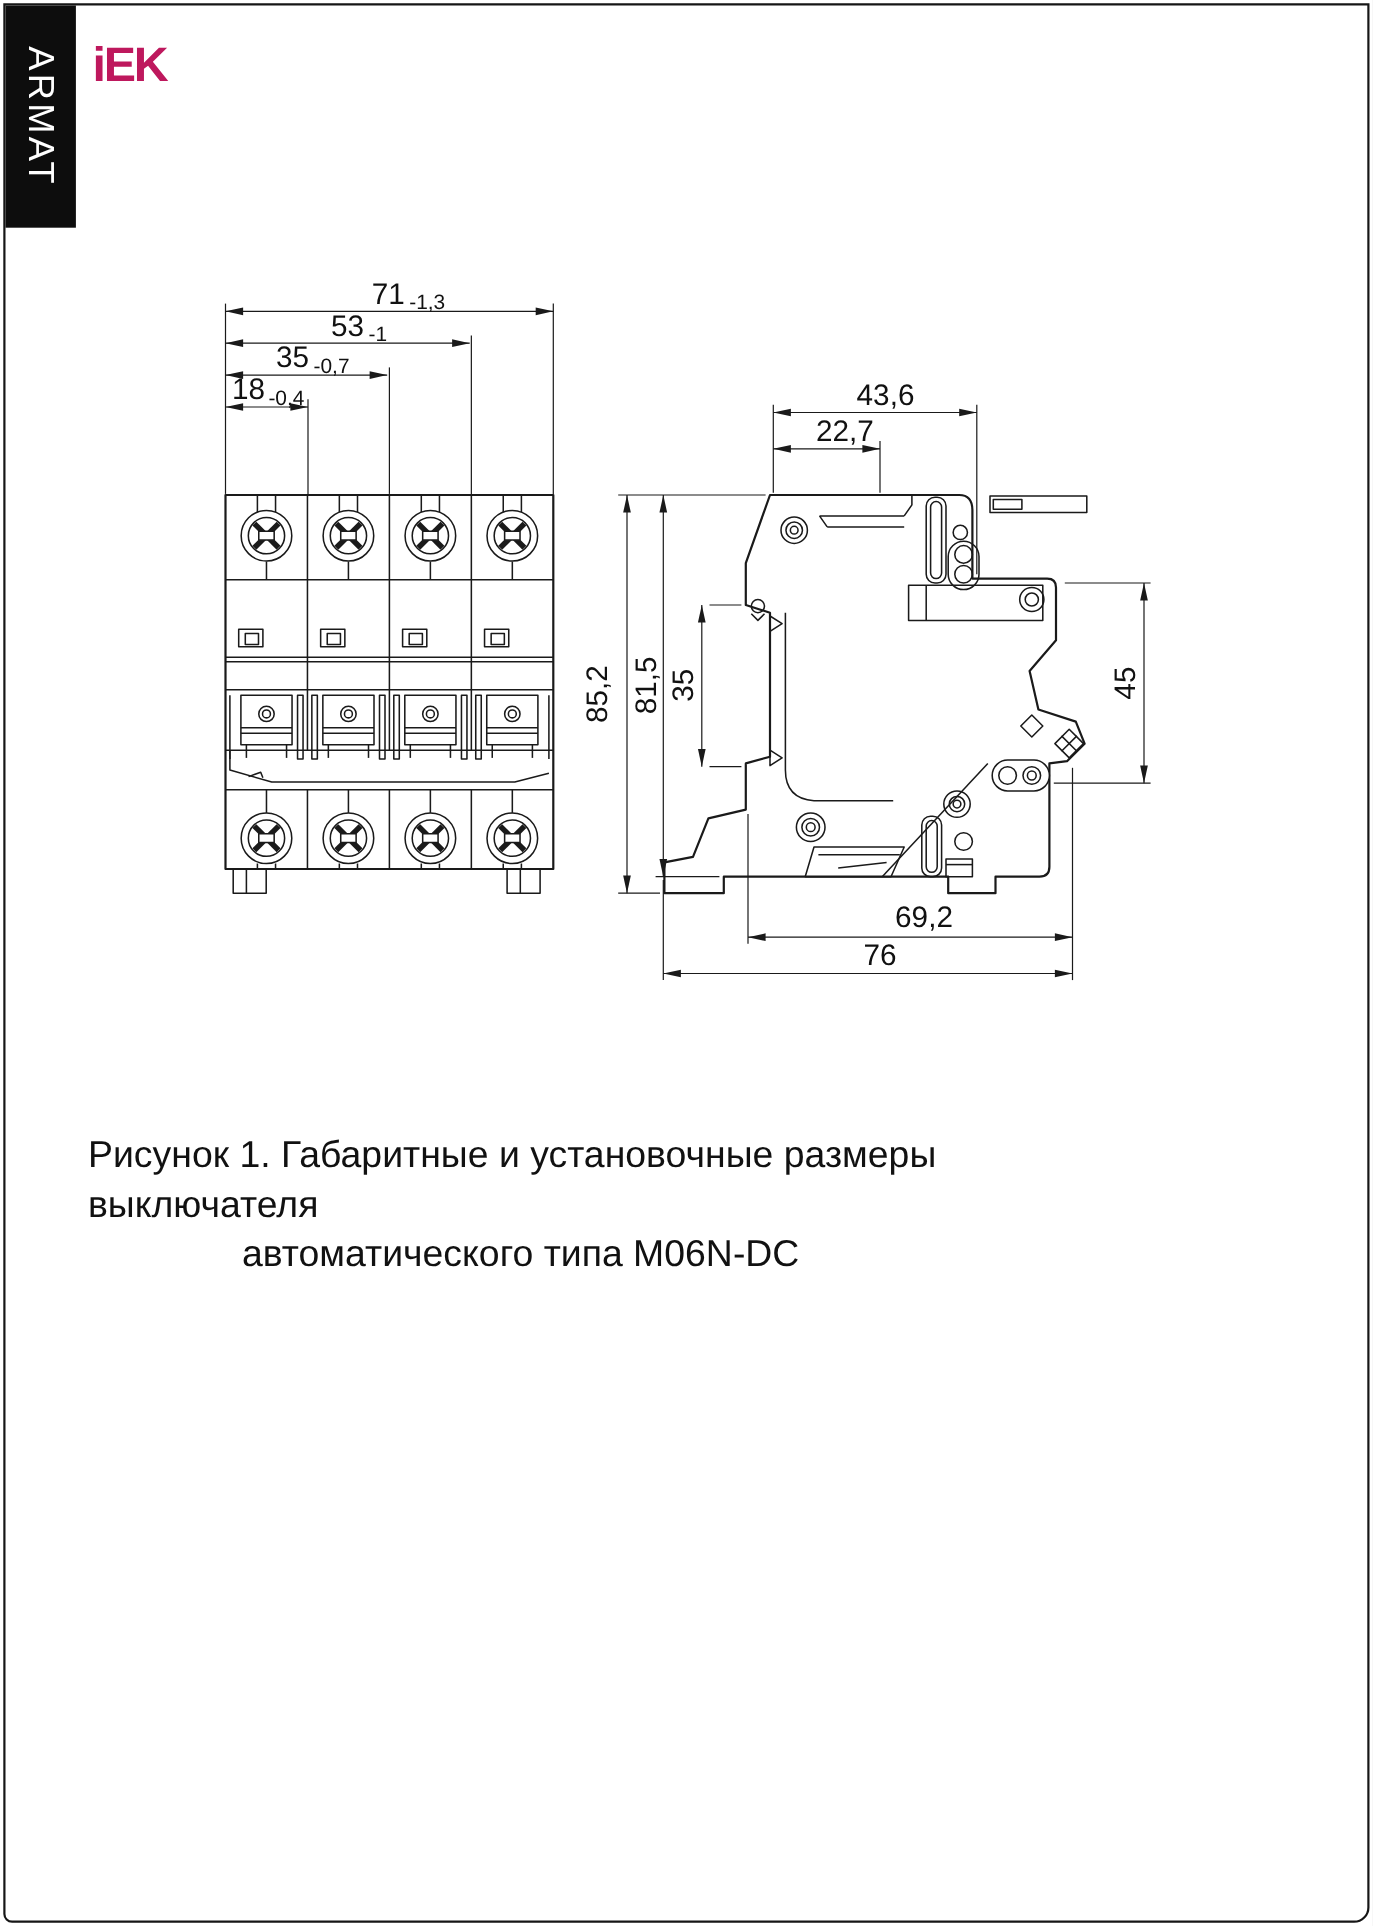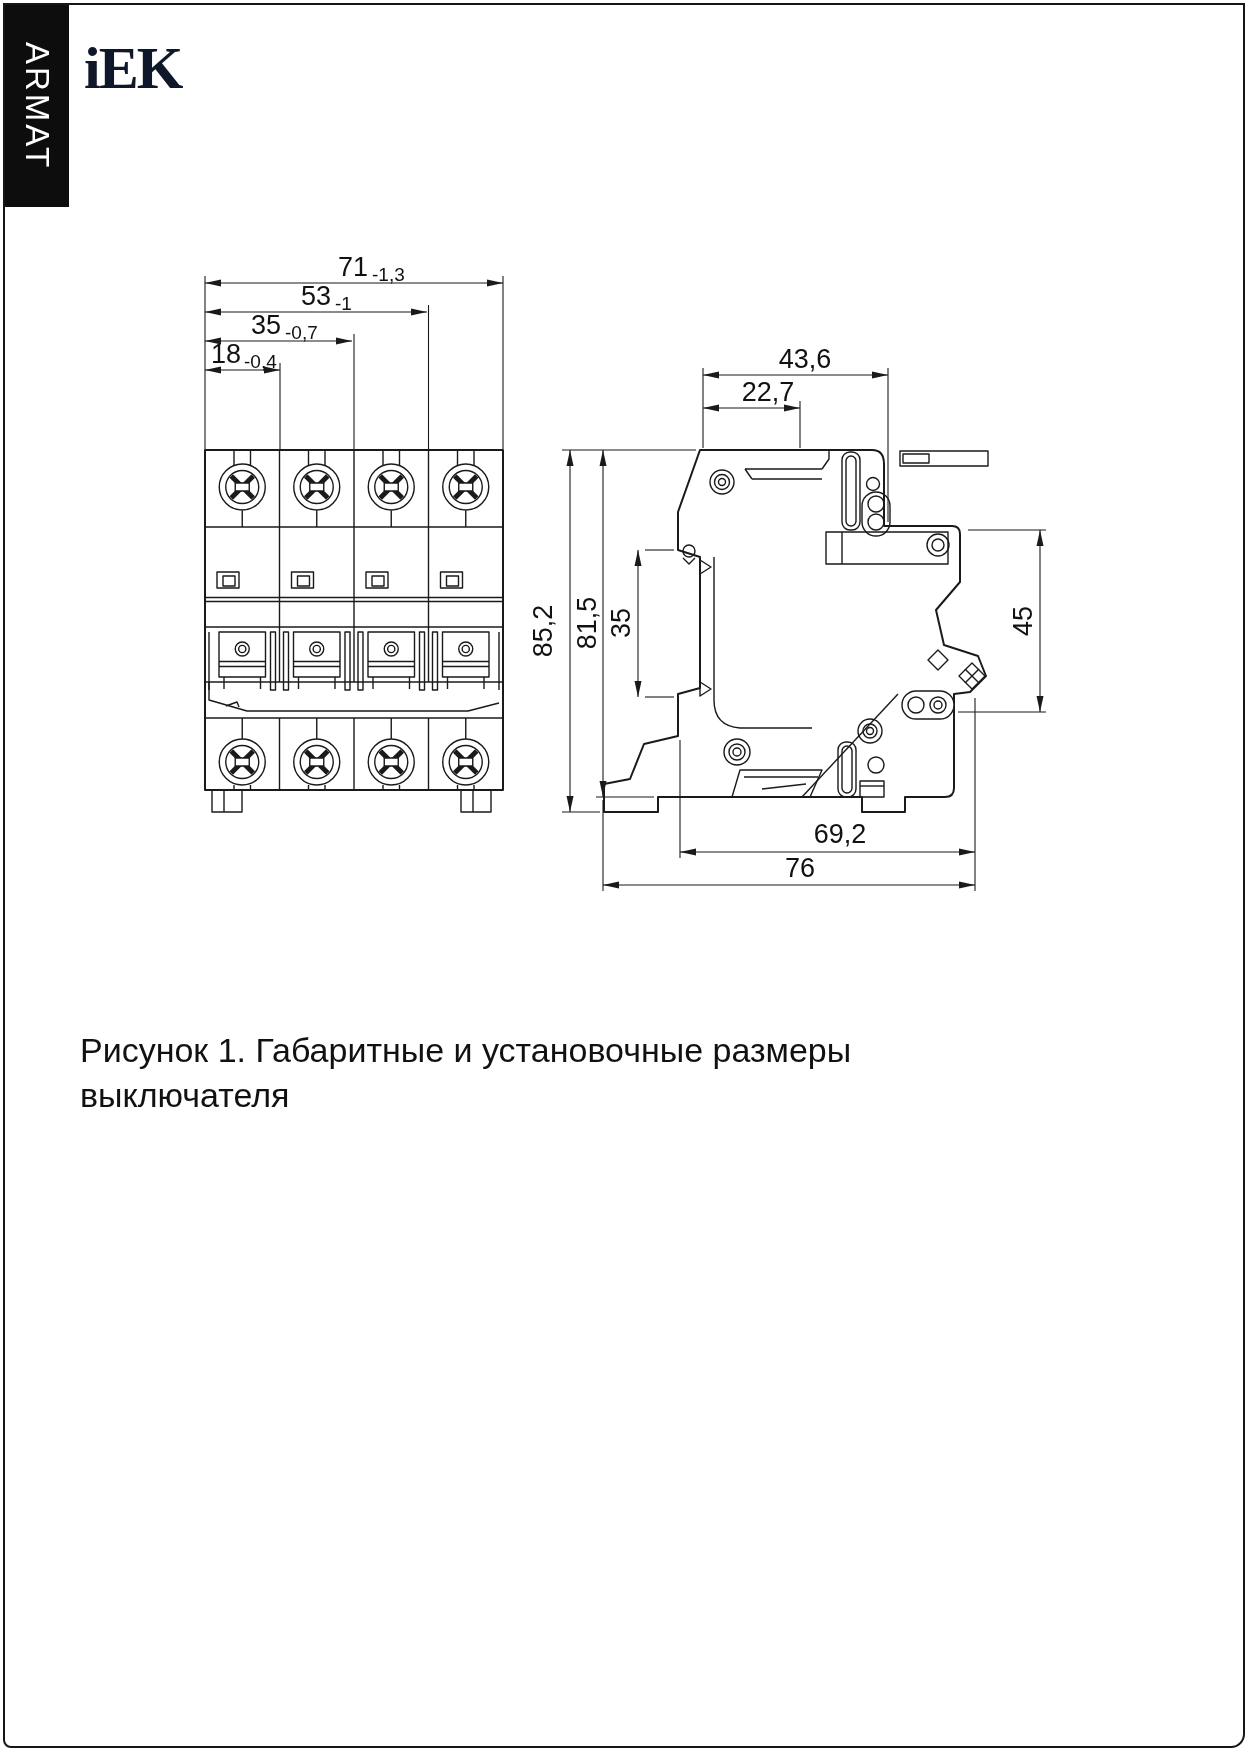--- a/index.html
+++ b/index.html
@@ -14,22 +14,22 @@
   .brand-bar{
     position:absolute;left:5px;top:5px;width:64px;height:202px;background:#0d0d0d;
     display:flex;align-items:center;justify-content:center;
   }
   .brand-bar span{
     writing-mode:vertical-rl;color:#ffffff;font-size:33px;letter-spacing:3px;
     font-family:"Liberation Sans",sans-serif;
   }
   .iek-logo{
     position:absolute;left:84px;top:38px;
-    font-family:Liberation Serif, serif;font-weight:bold;font-size:60px;
-    letter-spacing:-2px;color:#0f172a;line-height:1;
+    font-family:Liberation Sans, sans-serif;font-weight:bold;font-size:44px;
+    letter-spacing:-2px;color:#be185d;line-height:1;
   }
   svg.drawing{position:absolute;left:0;top:0;}
   .ol{fill:#ffffff;stroke:#1a1a1a;stroke-width:2;stroke-linejoin:round;}
   .dt{fill:none;stroke:#1a1a1a;stroke-width:1.4;stroke-linejoin:round;}
   .dtw{fill:#ffffff;stroke:#1a1a1a;stroke-width:1.4;stroke-linejoin:round;}
   .xarm{fill:none;stroke:#1a1a1a;stroke-width:5;}
   .dm{fill:none;stroke:#1a1a1a;stroke-width:1.1;}
   .ar{fill:#1a1a1a;stroke:none;}
   text.num{font-family:"Liberation Sans",sans-serif;font-size:27px;fill:#111;}
   text.tol{font-family:"Liberation Sans",sans-serif;font-size:19px;fill:#111;}
@@ -274,14 +274,15 @@
       <polygon class="ar" points="975,852 959,848.5 959,855.5"></polygon>
       <polygon class="ar" points="603,885 619,881.5 619,888.5"></polygon>
       <polygon class="ar" points="975,885 959,881.5 959,888.5"></polygon>
       <text class="num" text-anchor="middle" x="840" y="843">69,2</text>
       <text class="num" text-anchor="middle" x="800" y="877">76</text>
     </g>
   </svg>
 
   <div class="caption">
     <div class="line1">Рисунок 1. Габаритные и установочные размеры выключателя</div>
+    <div class="line2">автоматического типа M06N-DC</div>
   </div>
 </div>
 
 </body></html>

